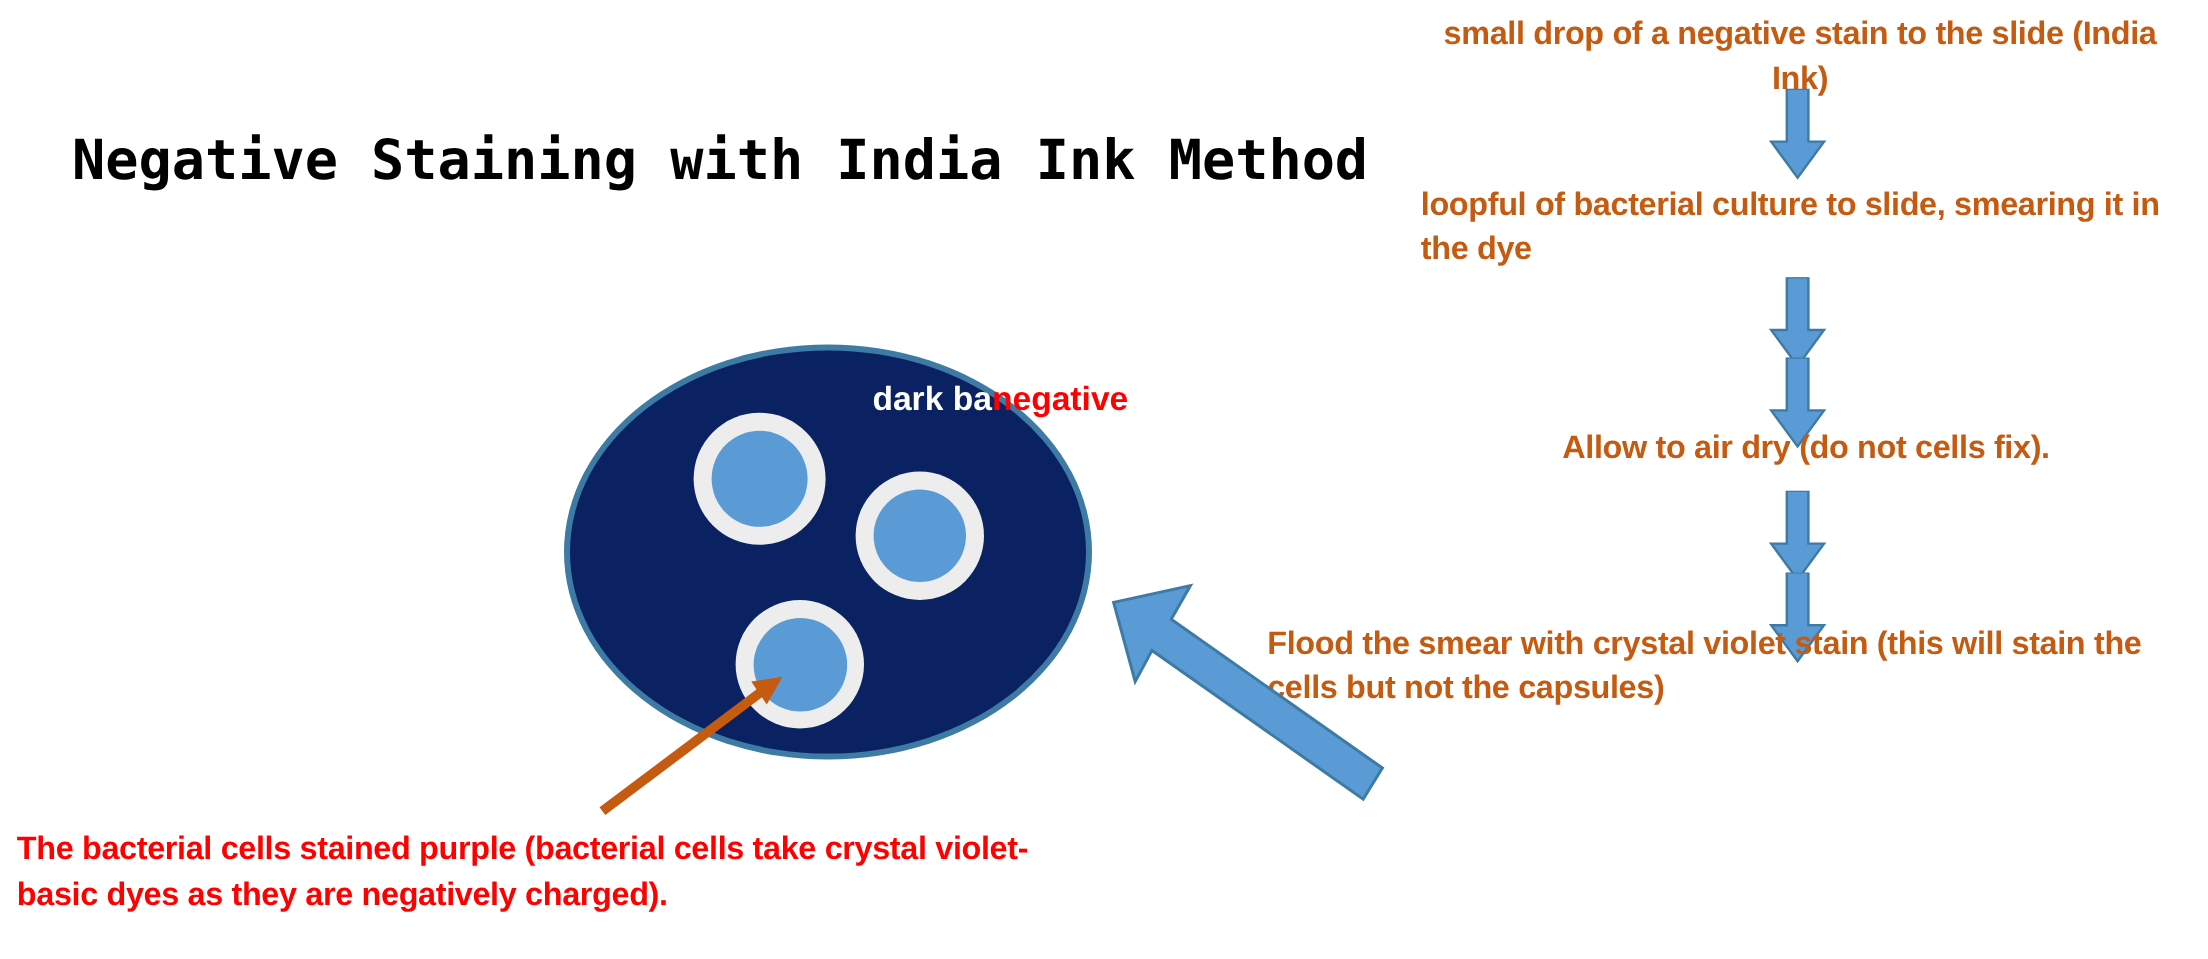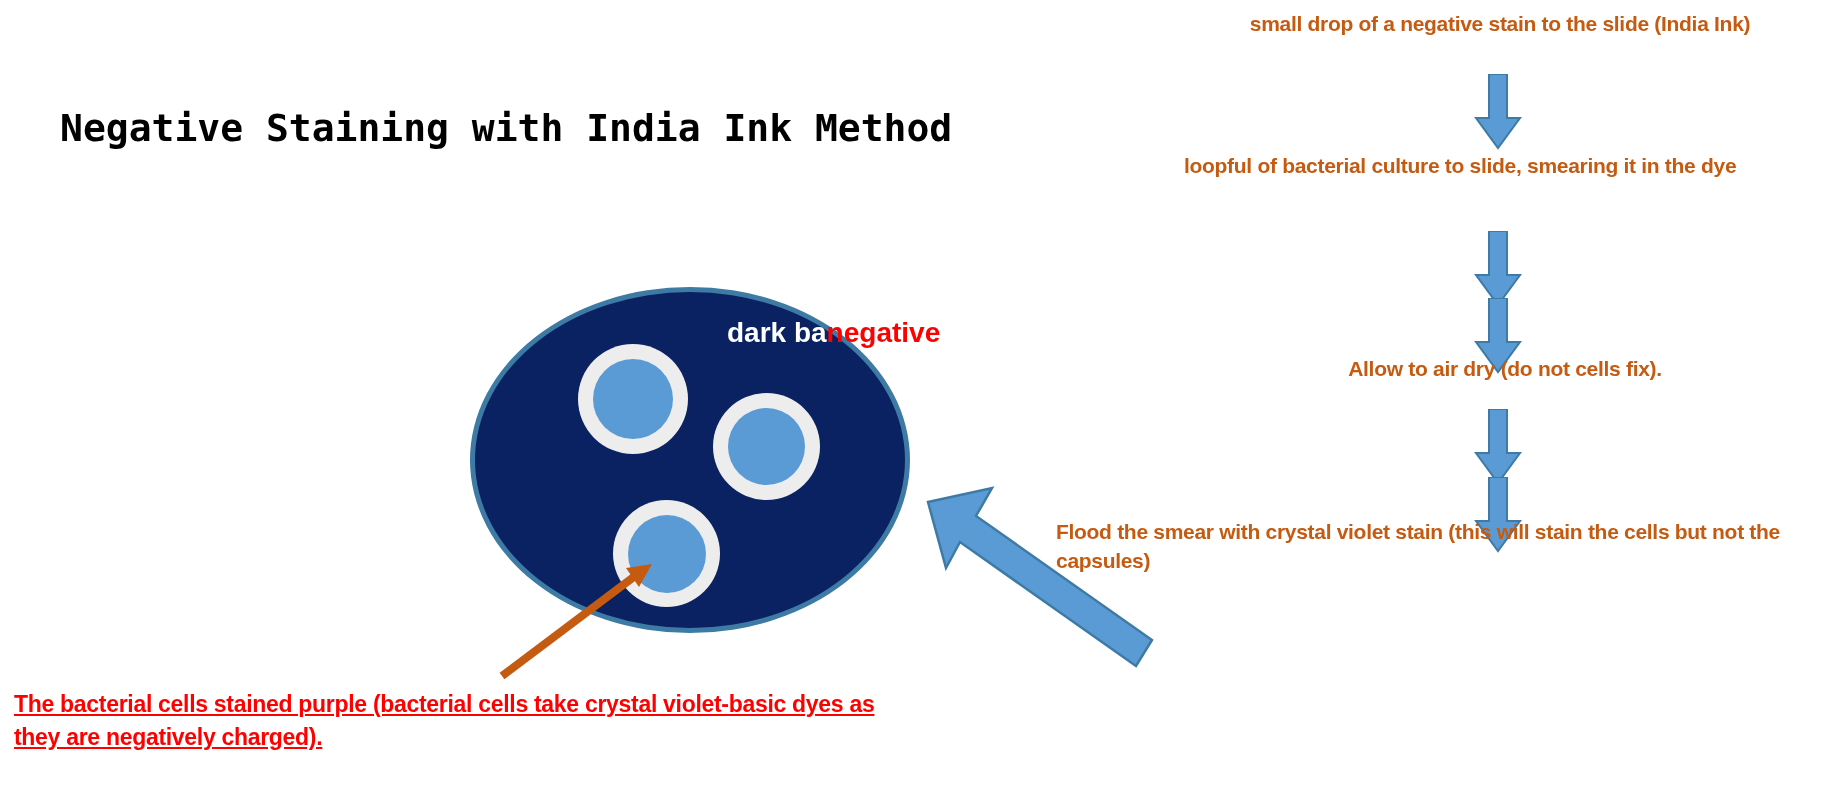--- a/index.html
+++ b/index.html
@@ -19,34 +19,34 @@
   }
 
   
   #title {
     position: absolute;
     left: 60px;
     top: 108px;
     width: 1000px;
     font-family: "DejaVu Sans Mono", "Liberation Mono", monospace;
     font-weight: bold;
-    font-size: 38px;
+    font-size: 46px;
     letter-spacing: 0px;
     color: #000000;
     white-space: nowrap;
     line-height: 1.1;
   }
 
   
   .flow-text {
     position: absolute;
     color: #C55A11;
     font-family: "Liberation Sans", sans-serif;
     font-weight: bold;
-    font-size: 21px;
+    font-size: 27px;
     line-height: 1.38;
     letter-spacing: -0.3px;
   }
   #flow-step-0 {
     left: 1180px;
     top: 10px;
     width: 640px;
     text-align: center;
   }
   #flow-step-1 {
@@ -143,24 +143,23 @@
 
   
   #red-caption {
     position: absolute;
     left: 14px;
     top: 688px;
     width: 900px;
     color: #FF0000;
     font-family: "Liberation Sans", sans-serif;
     font-weight: bold;
-    font-size: 23px;
+    font-size: 27px;
     line-height: 1.42;
     letter-spacing: -0.3px;
-    text-decoration: underline;
   }
 </style>
 </head>
 <body>
 
 <div id="canvas">
 
   <div id="title">Negative Staining with India Ink Method</div>
 
   <div class="flow-text" id="flow-step-0">small drop of a negative stain to the slide (India Ink)</div>

